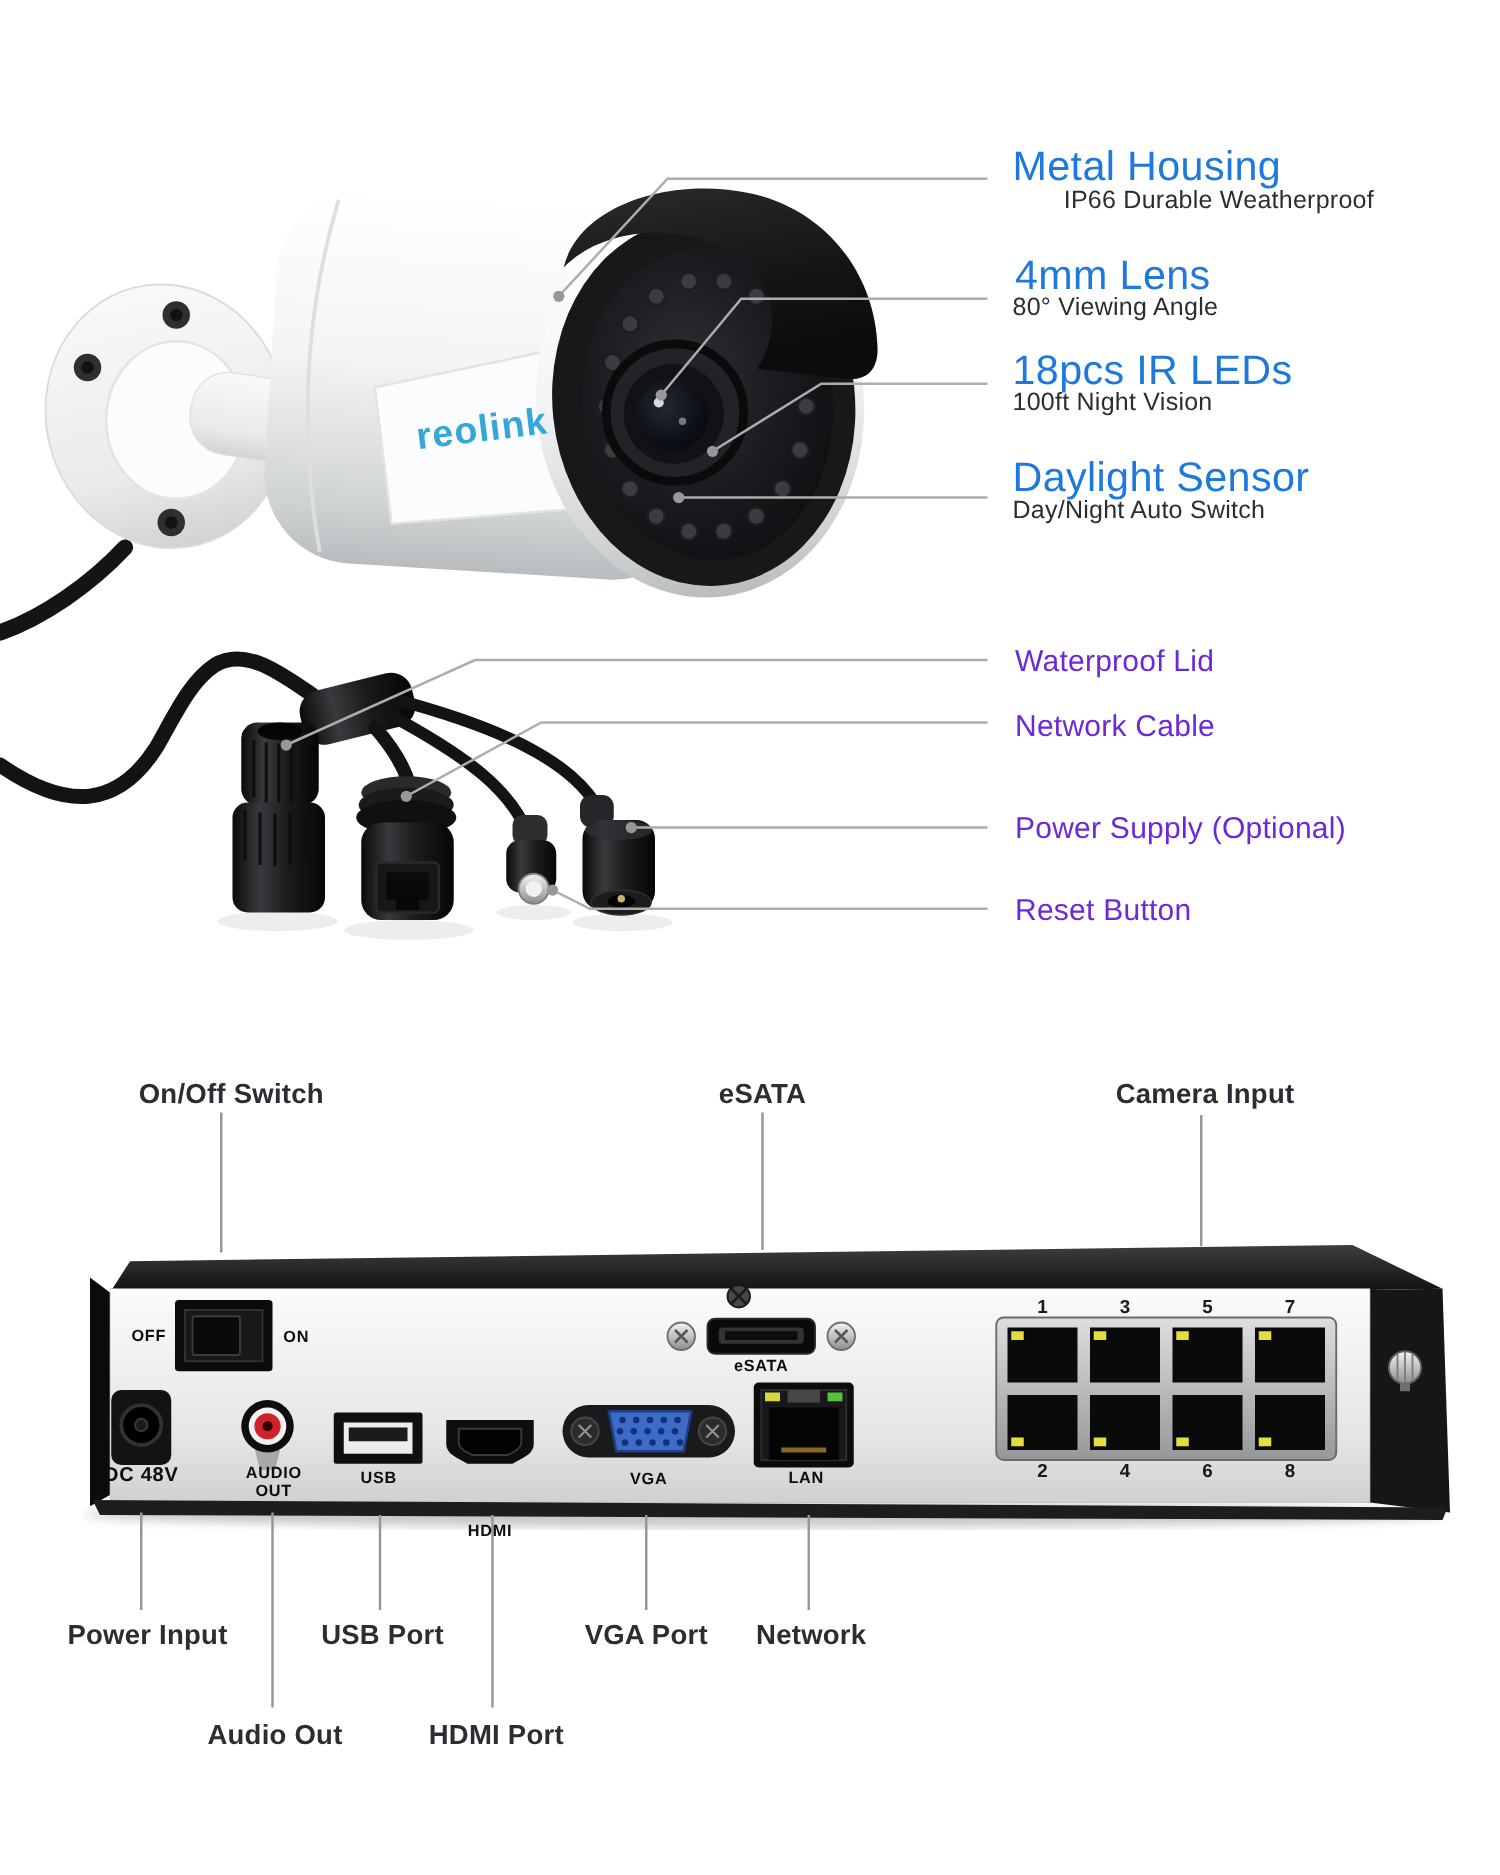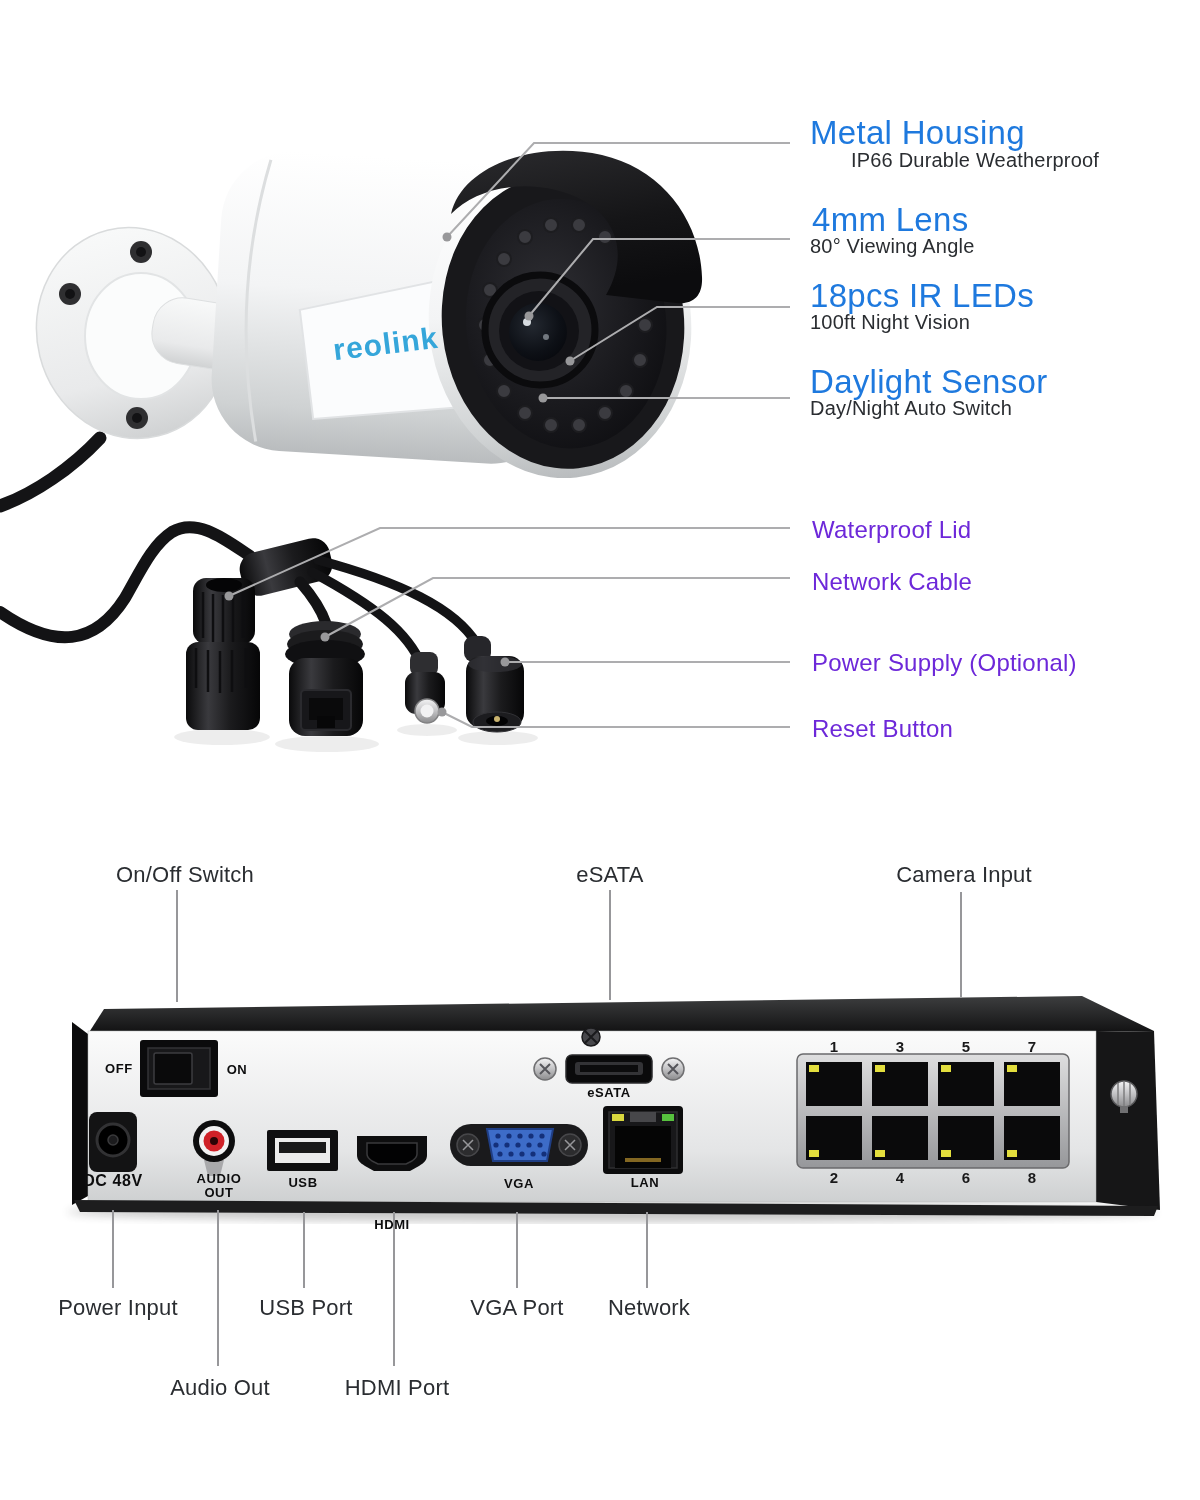--- a/index.html
+++ b/index.html
@@ -5,21 +5,21 @@
   html,body{margin:0;padding:0;background:#ffffff;}
   #canvas{
     position:relative;width:1200px;height:1500px;background:#ffffff;overflow:hidden;
     font-family:"Liberation Sans", sans-serif;
   }
   #artwork{position:absolute;left:0;top:0;width:1200px;height:1500px;}
   .lbl{position:absolute;white-space:nowrap;}
   .feature-title{font-size:33px;font-weight:400;color:#1E79DE;letter-spacing:.3px;}
   .feature-sub{font-size:20px;font-weight:400;color:#2A2D31;letter-spacing:.2px;}
   .part-label{font-size:24px;font-weight:400;color:#6d28d9;letter-spacing:.2px;}
-  .nvr-label{font-size:22px;font-weight:400;color:#2A2D31;letter-spacing:.2px;transform:translateX(-50%);}
+  .nvr-label{font-size:22px;font-weight:700;color:#2A2D31;letter-spacing:.2px;transform:translateX(-50%);}
   .panel-label{font-size:13px;font-weight:700;color:#0D0D0E;letter-spacing:.6px;transform:translate(-50%,-50%);}
   .panel-label.small{font-size:16px;}
   .port-num{font-size:15px;font-weight:700;color:#19191A;transform:translate(-50%,-50%);}
   .logo-text{
     font-size:30px;font-weight:700;color:#35A6DA;letter-spacing:1px;
     transform:rotate(-7deg);
   }
 </style>
 </head>
 <body>

